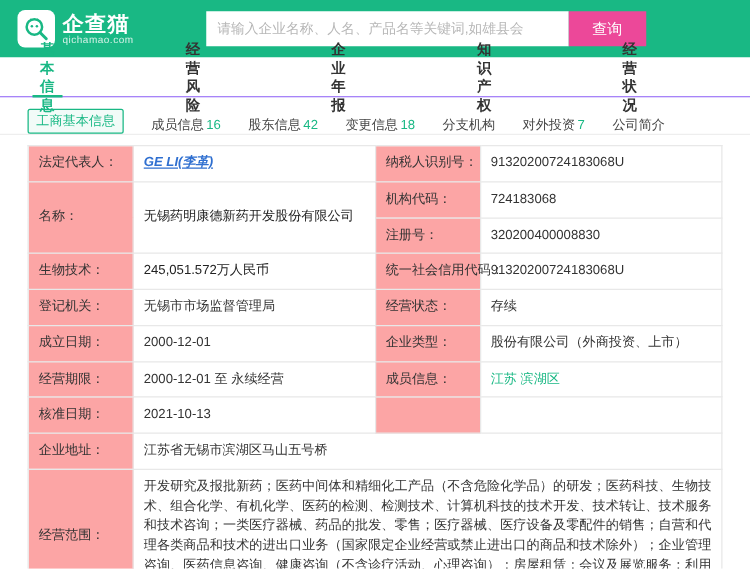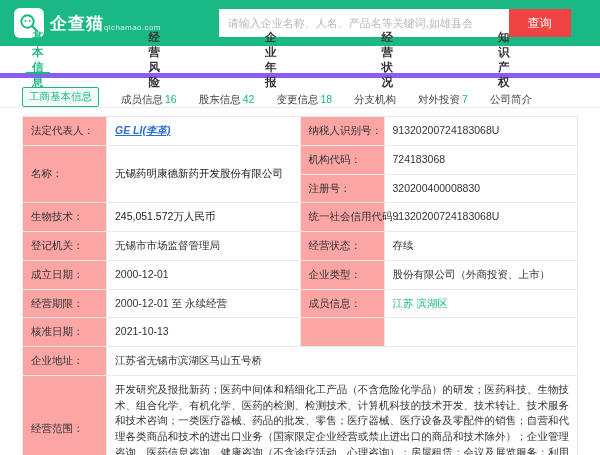--- a/index.html
+++ b/index.html
@@ -22,21 +22,21 @@
   }
   .logo-wrap { display: flex; align-items: center; gap: 6px; }
   .logo-mark {
     width: 30px; height: 30px;
     background: #ffffff;
     border-radius: 6px;
     position: relative;
     display: flex; align-items: center; justify-content: center;
   }
   .logo-mark svg { display:block; }
-  .logo-text { display: flex; line-height: 1; align-items: flex-end; }
+  .logo-text { display: flex; flex-direction: column; line-height: 1; }
   .logo-cn {
     color: #ffffff; font-size: 17px; font-weight: bold; letter-spacing: 1px;
   }
   .logo-en {
     color: #d6f2e8; font-size: 8px; letter-spacing: .4px; margin-top: 0;
   }
   .search-area {
     margin-left: 58px;
     display: flex; align-items: center;
     height: 20px;
@@ -46,32 +46,32 @@
     border: none; outline: none;
     background: #ffffff;
     padding: 0 9px;
     font-size: 11px;
     color: #333;
     font-family: "Liberation Sans", sans-serif;
   }
   .search-input::placeholder { color: #b7b7b7; }
   .search-btn {
     width: 62px; height: 28px;
-    background: #ef4444;
+    background: #ec4899;
     border: none;
     color: #fff; font-size: 12px;
     cursor: pointer;
     font-family: "Liberation Sans", sans-serif;
   }
 
   
   .main-tabs {
     height: 32px;
     background: #ffffff;
-    border-bottom: 5px solid #8b5cf6;
+    border-bottom: 1px solid #8b5cf6;
     display: flex;
     align-items: stretch;
     padding-left: 26px;
     gap: 35px;
   }
   .main-tab {
     font-size: 11.5px;
     color: #333333;
     display: flex; align-items: center;
     padding: 0 6px;
@@ -164,22 +164,22 @@
     <div class="search-area">
       <input class="search-input" type="text" placeholder="请输入企业名称、人名、产品名等关键词,如雄县会" style="">
       <button class="search-btn">查询</button>
     </div>
   </div>
 
   <div class="main-tabs">
     <div class="main-tab active">基本信息</div>
     <div class="main-tab">经营风险</div>
     <div class="main-tab">企业年报</div>
+    <div class="main-tab">知识产权</div>
     <div class="main-tab">经营状况</div>
-    <div class="main-tab">知识产权</div>
     <div class="main-tab">法定代表人</div>
   </div>
 
   <div class="sub-tabs">
     <div class="sub-tab active">
       <span>工商基本信息</span>
     </div>
     <div class="sub-tab">
       <span>成员信息</span><span class="cnt">16</span>
     </div>

